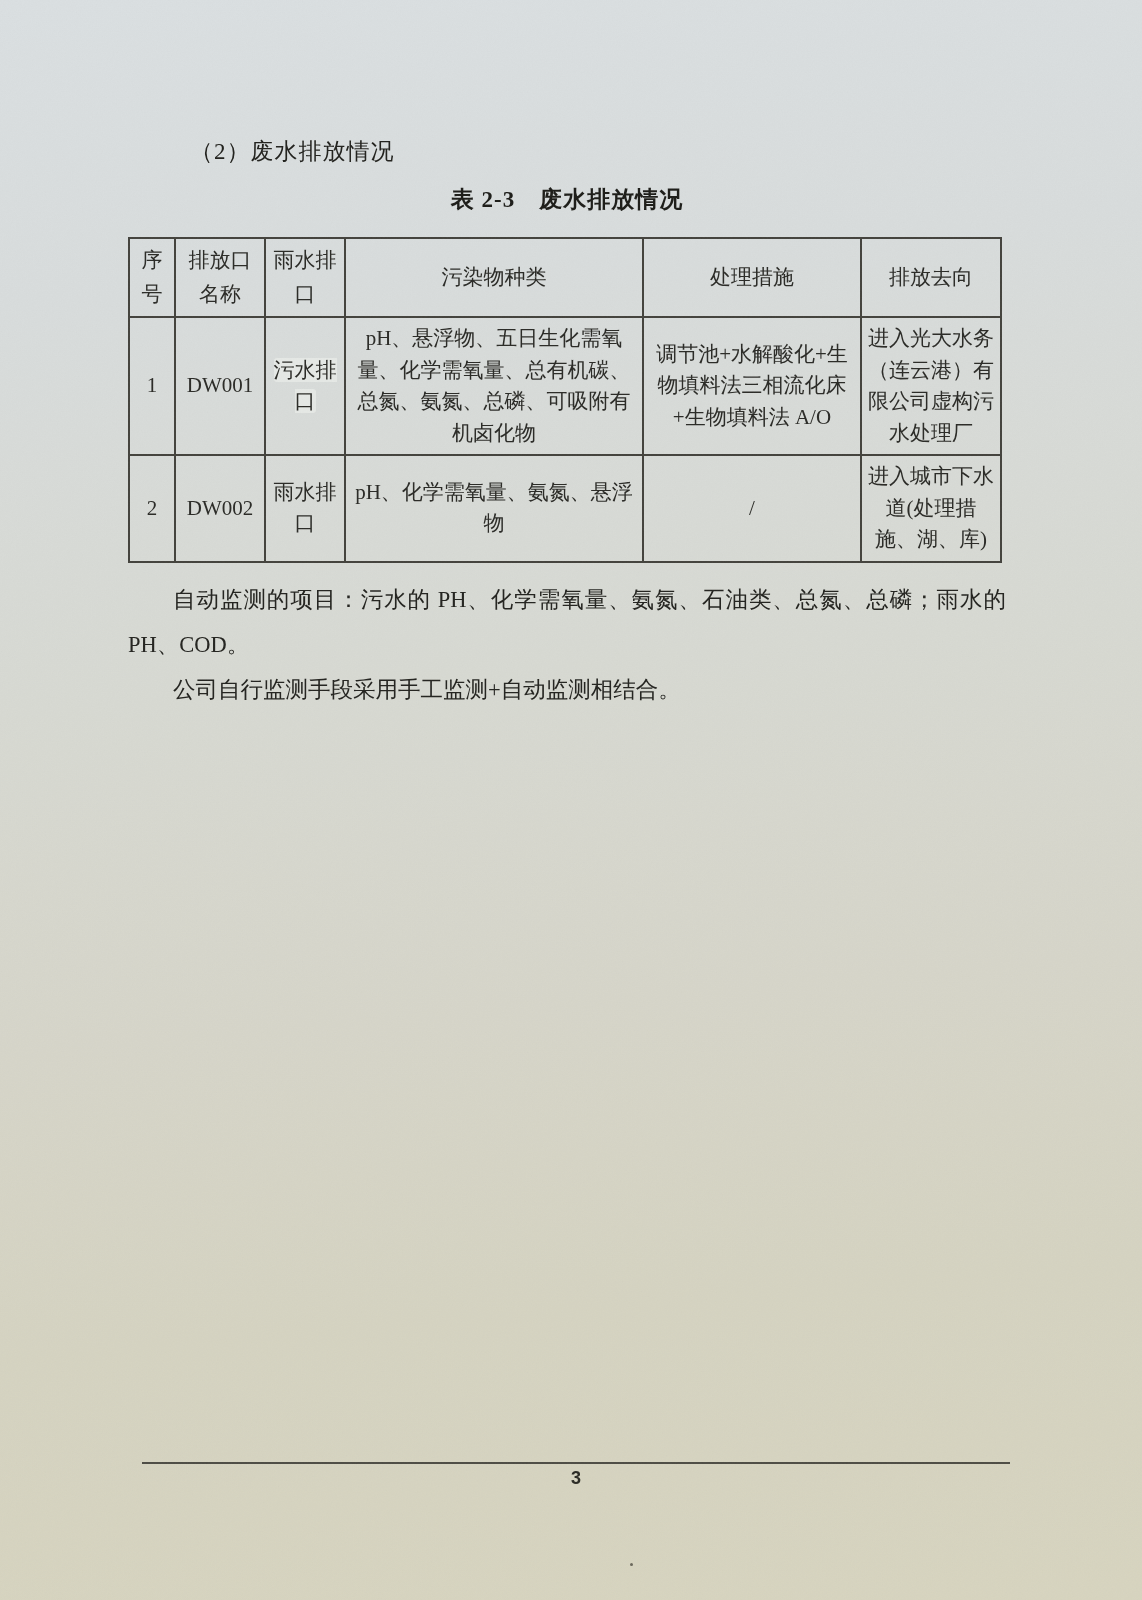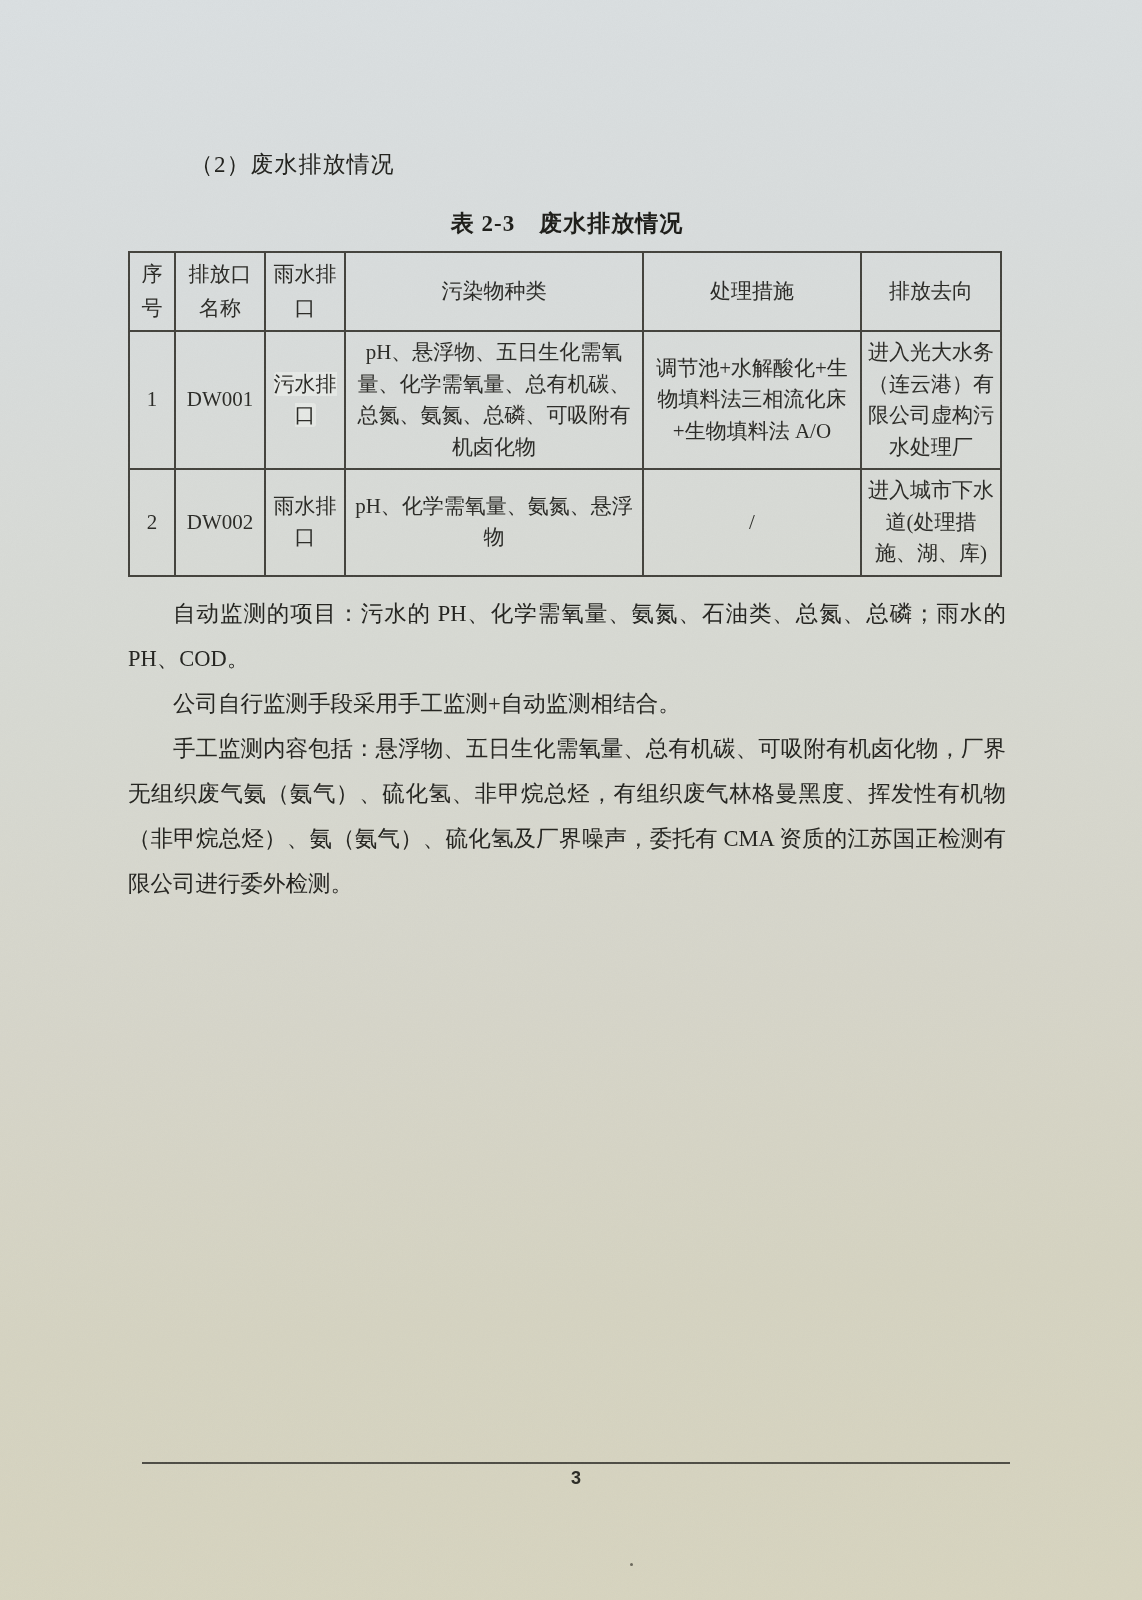--- a/index.html
+++ b/index.html
@@ -23,39 +23,39 @@
     position: absolute;
     inset: 0;
     width: 100%;
     height: 100%;
     opacity: 0.45;
     pointer-events: none;
   }
   .content {
     position: absolute;
     left: 128px;
-    top: 13px;
+    top: 0;
     width: 878px;
   }
   .subsection-heading {
     margin: 136px 0 0 62px;
     font-size: 23px;
     letter-spacing: 1px;
     color: #21211d;
   }
   .table-caption {
-    margin-top: 28px;
+    margin-top: 17px;
     text-align: center;
     font-weight: bold;
     font-size: 23px;
     letter-spacing: 1px;
     color: #1c1c18;
   }
   table.data-table {
-    margin-top: 12px;
+    margin-top: 22px;
     border-collapse: collapse;
     table-layout: fixed;
     width: 872px;
     font-size: 21px;
     color: #2a2a26;
   }
   table.data-table td, table.data-table th {
     border: 2px solid #43423c;
     text-align: center;
     vertical-align: middle;
@@ -172,21 +172,20 @@
           <td>/</td>
           <td>进入城市下水道(处理措施、湖、库)</td>
         </tr>
       </tbody>
     </table>
 
 
     <div class="body-text">
       <p>自动监测的项目：污水的 PH、化学需氧量、氨氮、石油类、总氮、总磷；雨水的 PH、COD。</p>
       <p>公司自行监测手段采用手工监测+自动监测相结合。</p>
-      <p>手工监测内容包括：悬浮物、五日生化需氧量、总有机碳、可吸附有机卤化物，厂界无组织废气氨（氨气）、硫化氢、非甲烷总烃，有组织废气林格曼黑度、挥发性有机物（非甲烷总烃）、氨（氨气）、硫化氢及厂界噪声，委托有 CMA 资质的江苏国正检测有限公司进行委外检测。</p>
     </div>
 
   </div>
 
   <div class="footer-rule"></div>
   <div class="page-number">3</div>
   <div class="speck"></div>
 
   <svg class="grain" xmlns="http://www.w3.org/2000/svg" width="1142" height="1600">
     <filter id="grainf">

